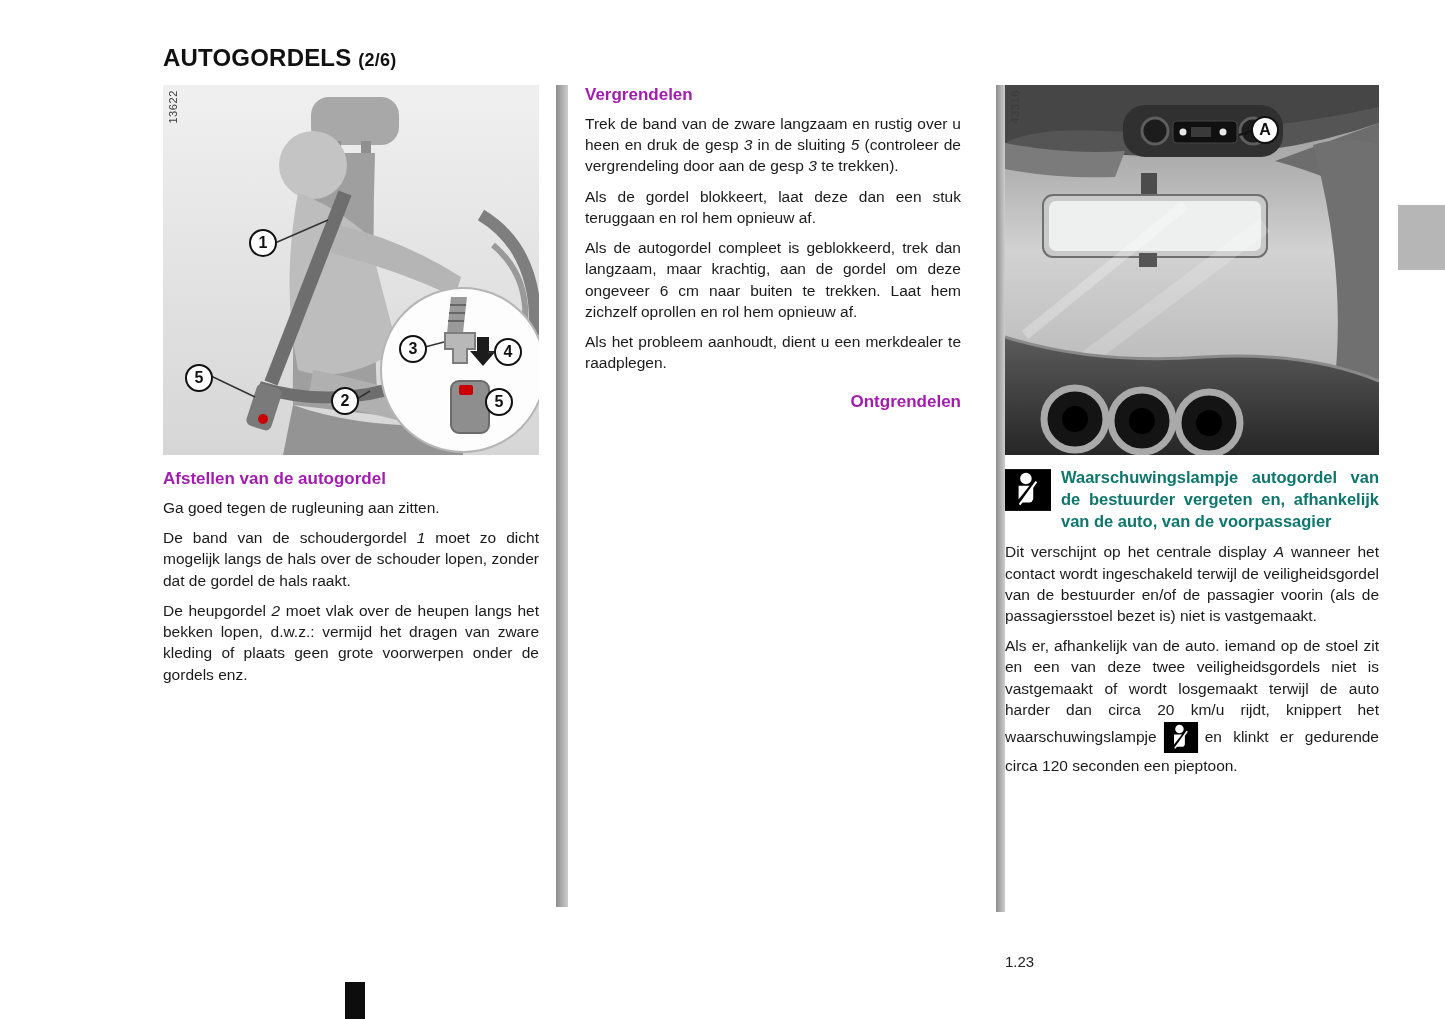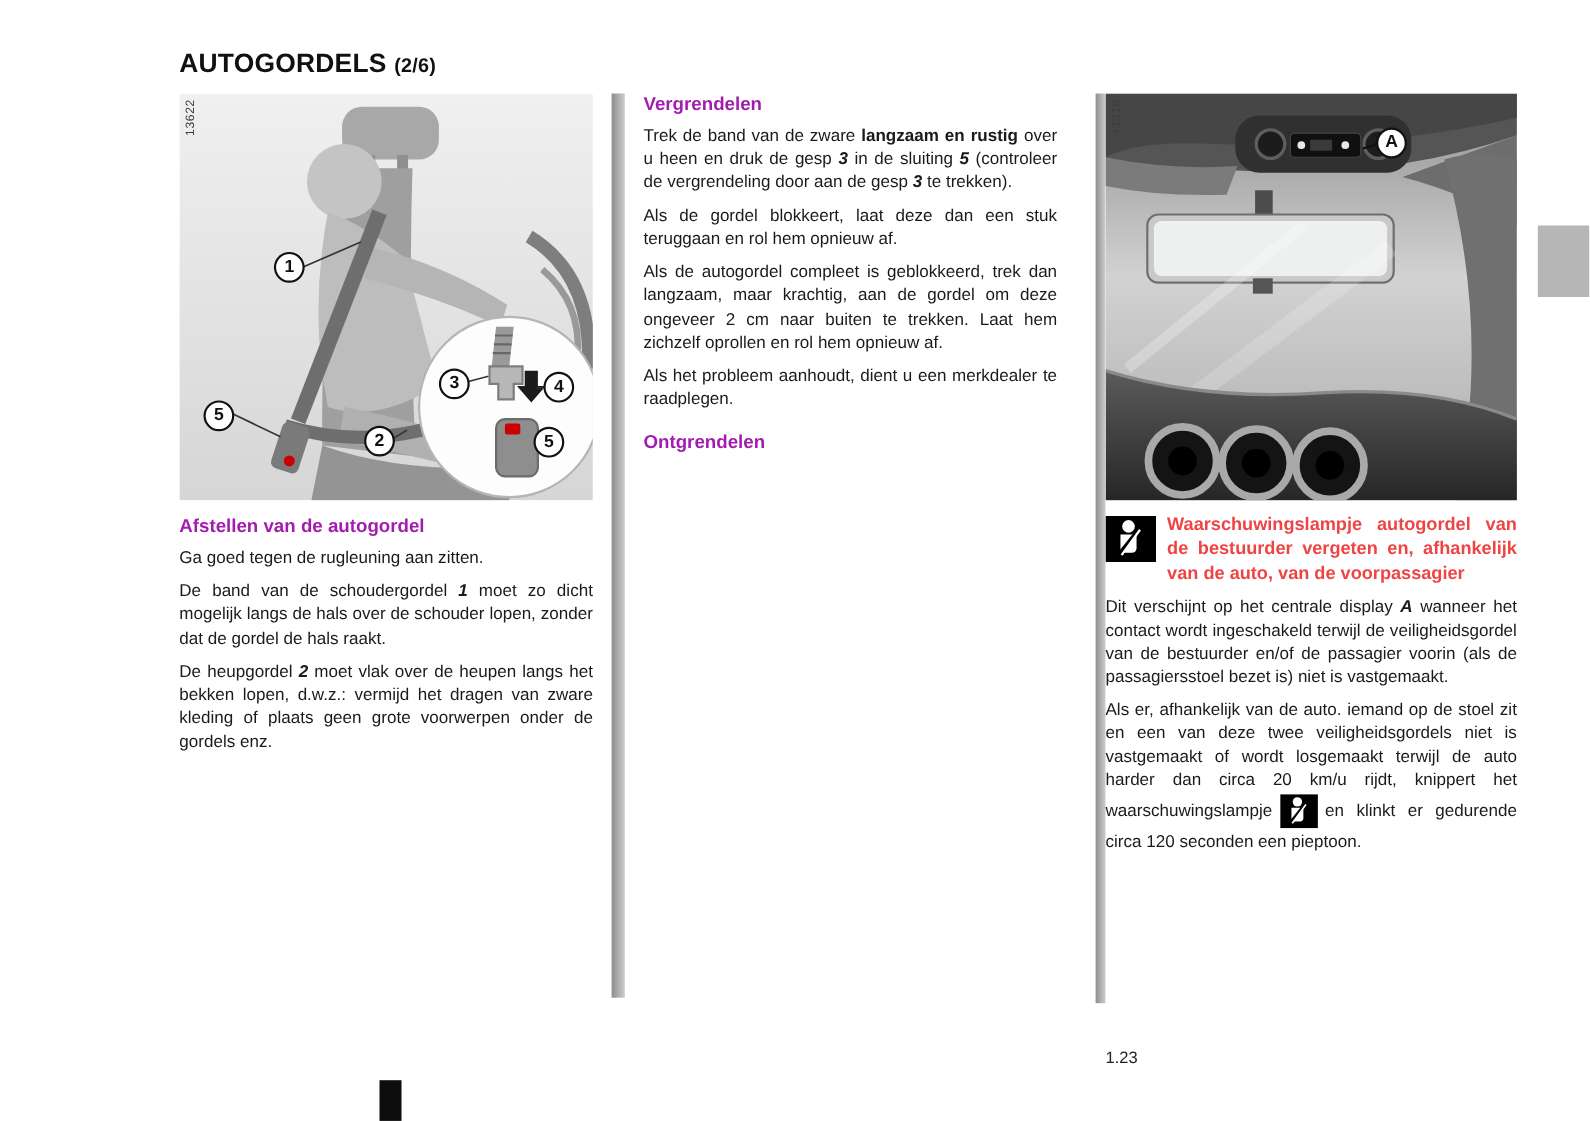--- a/index.html
+++ b/index.html
@@ -1,21 +1,21 @@
 <!DOCTYPE html>
 <html><head>
 <meta charset="utf-8">
 <style>
   html,body{margin:0;padding:0;}
   body{
     width:1445px;height:1019px;position:relative;background:#ffffff;
     font-family:"Liberation Sans","DejaVu Sans",sans-serif;color:#1a1a1a;
     overflow:hidden;
   }
-  .b{font-weight:bold;}
+  .b{font-weight:normal;}
   .i{font-style:italic;}
   .title{
     position:absolute;left:163px;top:44px;margin:0;
     font-size:24px;font-weight:bold;letter-spacing:0.2px;color:#111;
   }
   .title-suffix{font-size:18px;}
   .col{position:absolute;top:85px;}
   .col-left{left:163px;width:376px;}
   .col-middle{left:585px;width:376px;}
   .col-right{left:1005px;width:374px;}
@@ -26,25 +26,25 @@
     writing-mode:vertical-rl;transform:rotate(180deg);letter-spacing:0.6px;
   }
   .callout{
     position:absolute;z-index:4;width:28px;height:28px;box-sizing:border-box;
     border:2.5px solid #111;border-radius:50%;background:#fff;
     font-weight:bold;font-size:16px;line-height:1;
     display:flex;align-items:center;justify-content:center;color:#111;
   }
   .sec-heading{font-size:17px;font-weight:bold;margin:14px 0 8px;color:#a21caf;}
   .col-middle .sec-heading{margin-top:0;}
-  .sec-heading.mt{margin-top:18px;}
+  .sec-heading.mt{margin-top:18px;text-align:right;}
   p.body-p{font-size:15.5px;line-height:1.37;text-align:justify;margin:0 0 9px;}
   .warning-head{
     display:flow-root;margin:12px 0 9px;font-size:16.5px;font-weight:bold;
-    line-height:1.32;text-align:justify;color:#ef4444;
+    line-height:1.32;text-align:justify;color:#0f766e;
   }
   .warn-icon{float:left;width:46px;height:42px;margin:2px 10px 2px 0;}
   .warn-icon svg{width:100%;height:100%;display:block;}
   .inline-icon{display:inline-block;width:36px;height:31px;vertical-align:middle;margin:2px 6px;}
   .inline-icon svg{width:100%;height:100%;display:block;}
   .vbar{position:absolute;top:85px;background:linear-gradient(to right,#8d8d8d,#cdcdcd);}
   .vbar-1{left:556px;width:12px;height:822px;}
   .vbar-2{left:996px;width:9px;height:827px;}
   .edge-tab{position:absolute;left:1398px;top:205px;width:47px;height:65px;background:#b6b6b6;}
   .bottom-tab{position:absolute;left:345px;top:982px;width:20px;height:37px;background:#0d0d0d;}
@@ -119,21 +119,21 @@
   <h2 class="sec-heading">Afstellen van de autogordel</h2>
   <p class="body-p"><span>Ga goed tegen de rugleuning aan zitten.</span></p>
   <p class="body-p"><span>De band van de schoudergordel </span><span class="b i">1</span><span> moet zo dicht mogelijk langs de hals over de schouder lopen, zonder dat de gordel de hals raakt.</span></p>
   <p class="body-p"><span>De heupgordel </span><span class="b i">2</span><span> moet vlak over de heupen langs het bekken lopen, d.w.z.: vermijd het dragen van zware kleding of plaats geen grote voorwerpen onder de gordels enz.</span></p>
 </div>
 
 <div class="col col-middle">
   <h2 class="sec-heading">Vergrendelen</h2>
   <p class="body-p"><span>Trek de band van de zware </span><span class="b">langzaam en rustig</span><span> over u heen en druk de gesp </span><span class="b i">3</span><span> in de sluiting </span><span class="b i">5</span><span> (controleer de vergrendeling door aan de gesp </span><span class="b i">3</span><span> te trekken).</span></p>
   <p class="body-p"><span>Als de gordel blokkeert, laat deze dan een stuk teruggaan en rol hem opnieuw af.</span></p>
-  <p class="body-p"><span>Als de autogordel compleet is geblokkeerd, trek dan langzaam, maar krachtig, aan de gordel om deze ongeveer 2 cm naar buiten te trekken. Laat hem zichzelf oprollen en rol hem opnieuw af.</span></p>
+  <p class="body-p"><span>Als de autogordel compleet is geblokkeerd, trek dan langzaam, maar krachtig, aan de gordel om deze ongeveer 6 cm naar buiten te trekken. Laat hem zichzelf oprollen en rol hem opnieuw af.</span></p>
   <p class="body-p"><span>Als het probleem aanhoudt, dient u een merkdealer te raadplegen.</span></p>
   <h2 class="sec-heading mt">Ontgrendelen</h2>
 </div>
 
 <div class="col col-right">
   <figure class="figbox">
     <span class="fignum">43316</span>
     <svg viewBox="0 0 374 370">
       <defs>
         <linearGradient id="winG" x1="0" y1="0" x2="0" y2="1">

